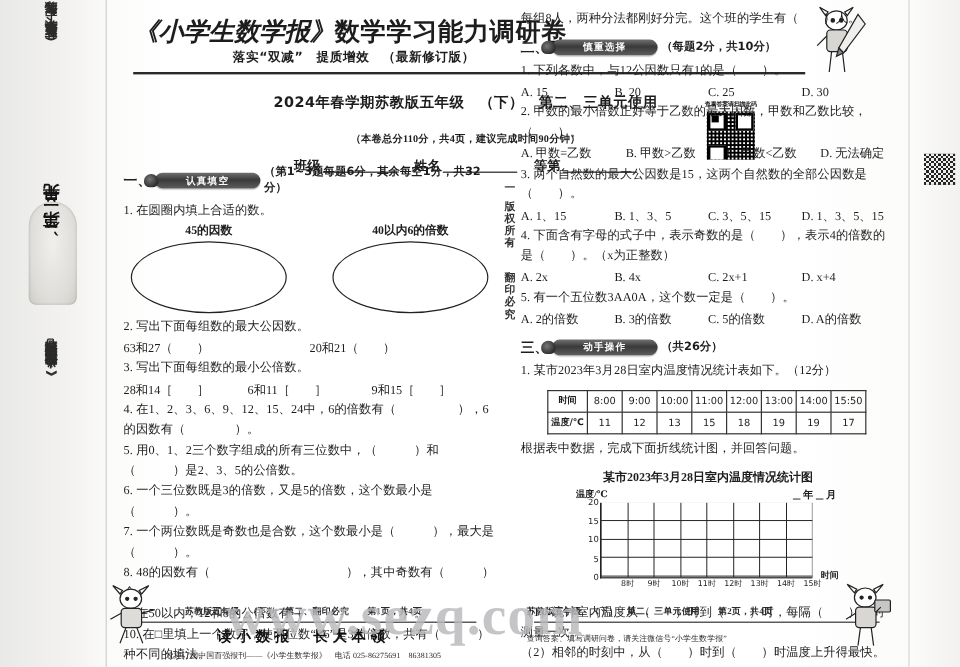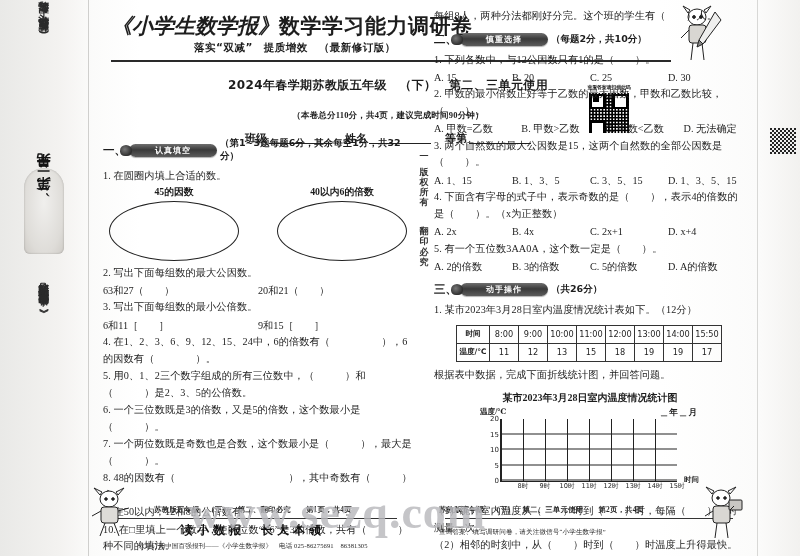--- a/index.html
+++ b/index.html
@@ -297,20 +297,21 @@
     </div>
 
     <div class="q">2. 写出下面每组数的最大公因数。</div>
     <div class="row3">
       <div>63和27（　　）</div>
       <div>20和21（　　）</div>
     </div>
 
     <div class="q">3. 写出下面每组数的最小公倍数。</div>
     <div class="row3">
+      <div>28和14［　　］</div>
       <div>6和11［　　］</div>
       <div>9和15［　　］</div>
     </div>
 
     <div class="q">4. 在1、2、3、6、9、12、15、24中，6的倍数有（　　　　　），6的因数有（　　　　）。</div>
     <div class="q">5. 用0、1、2三个数字组成的所有三位数中，（　　　）和（　　　）是2、3、5的公倍数。</div>
     <div class="q">6. 一个三位数既是3的倍数，又是5的倍数，这个数最小是（　　　）。</div>
     <div class="q">7. 一个两位数既是奇数也是合数，这个数最小是（　　　），最大是（　　　）。</div>
     <div class="q">8. 48的因数有（　　　　　　　　　　　），其中奇数有（　　　）个。</div>
     <div class="q">9. 在50以内，12和8的公倍数有（　　　　　　　　）。</div>

